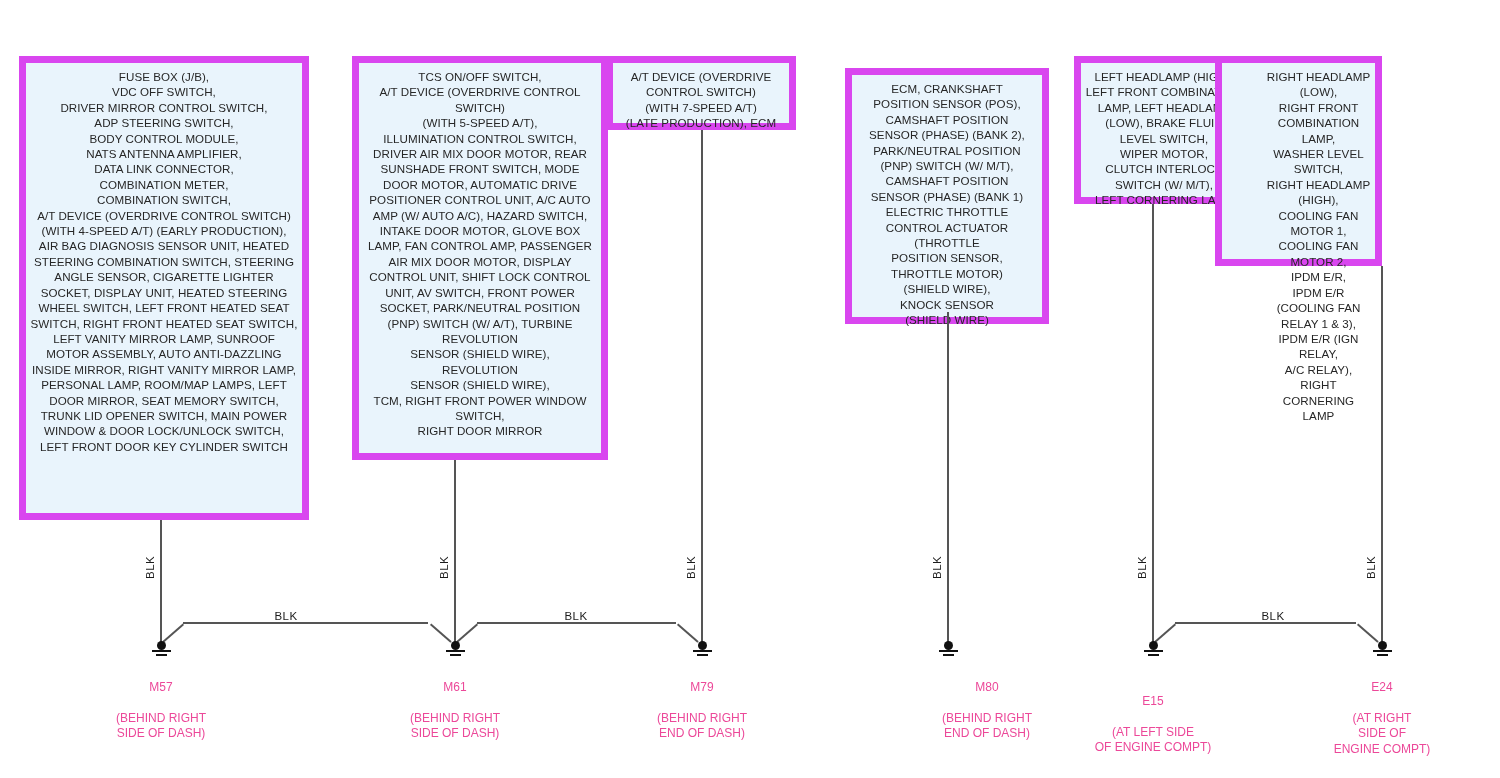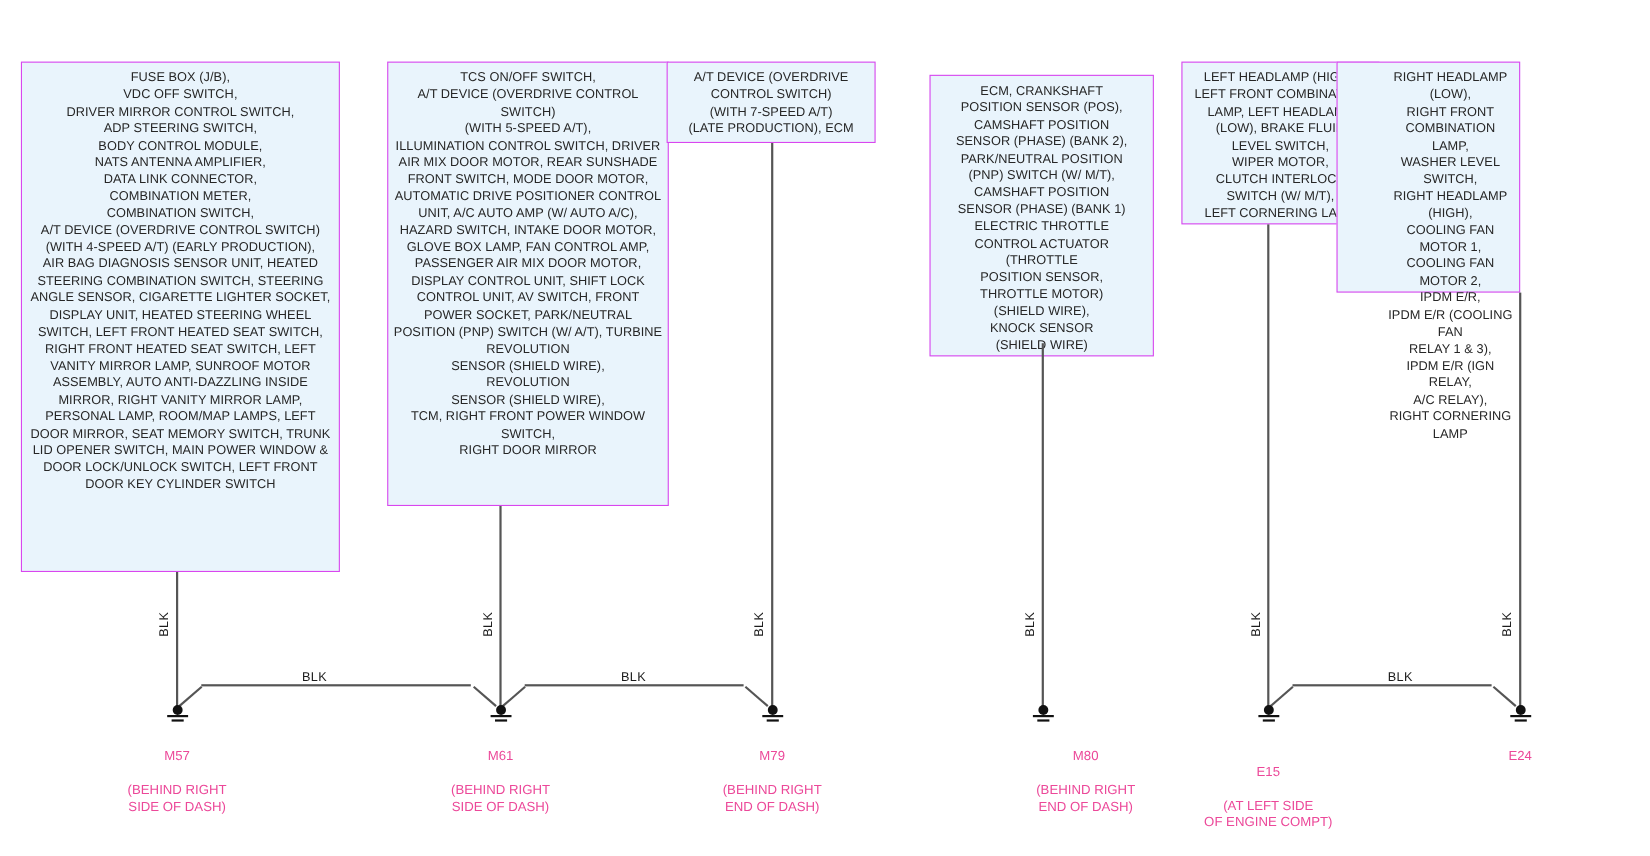--- a/index.html
+++ b/index.html
@@ -16,21 +16,21 @@
     width: 1500px;
     height: 778px;
     background: #ffffff;
     overflow: hidden;
   }
   
   .comp-box {
     position: absolute;
     box-sizing: border-box;
     background: #e9f4fc;
-    border: 1px solid #d946ef;
+    border: 7px solid #d946ef;
     text-align: center;
     font-size: 11.6px;
     line-height: 15.4px;
     color: #262626;
     padding: 6px 4px 4px 4px;
     letter-spacing: 0.05px;
   }
   
   .wire-v {
     position: absolute;
@@ -264,15 +264,18 @@
     <div>(BEHIND RIGHT
 END OF DASH)</div>
   </div>
   <div class="gnd-label" style="left:1073px; top:678px; width:160px;">
     <div>E15</div>
     <div>(AT LEFT SIDE
 OF ENGINE COMPT)</div>
   </div>
   <div class="gnd-label" style="left:1302px; top:664px; width:160px;">
     <div>E24</div>
+    <div>(AT RIGHT
+SIDE OF
+ENGINE COMPT)</div>
   </div>
 
 </div>
 
 </body></html>

